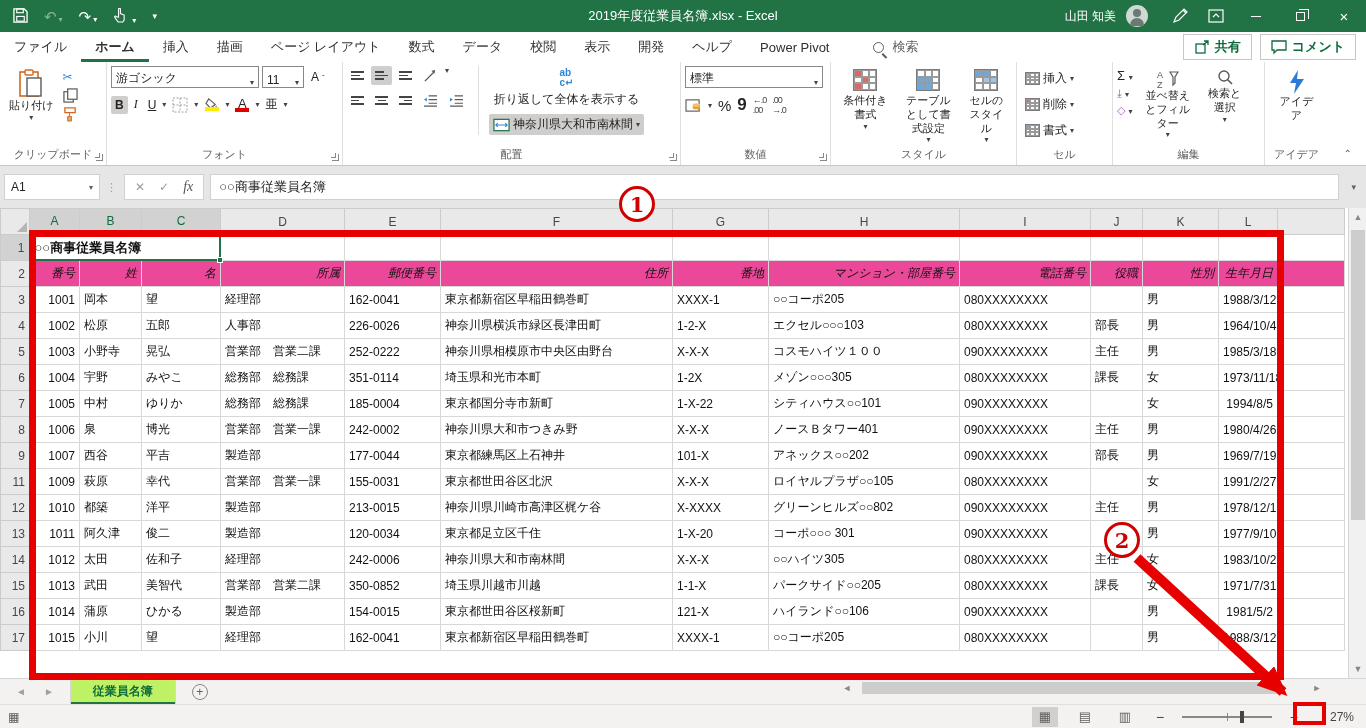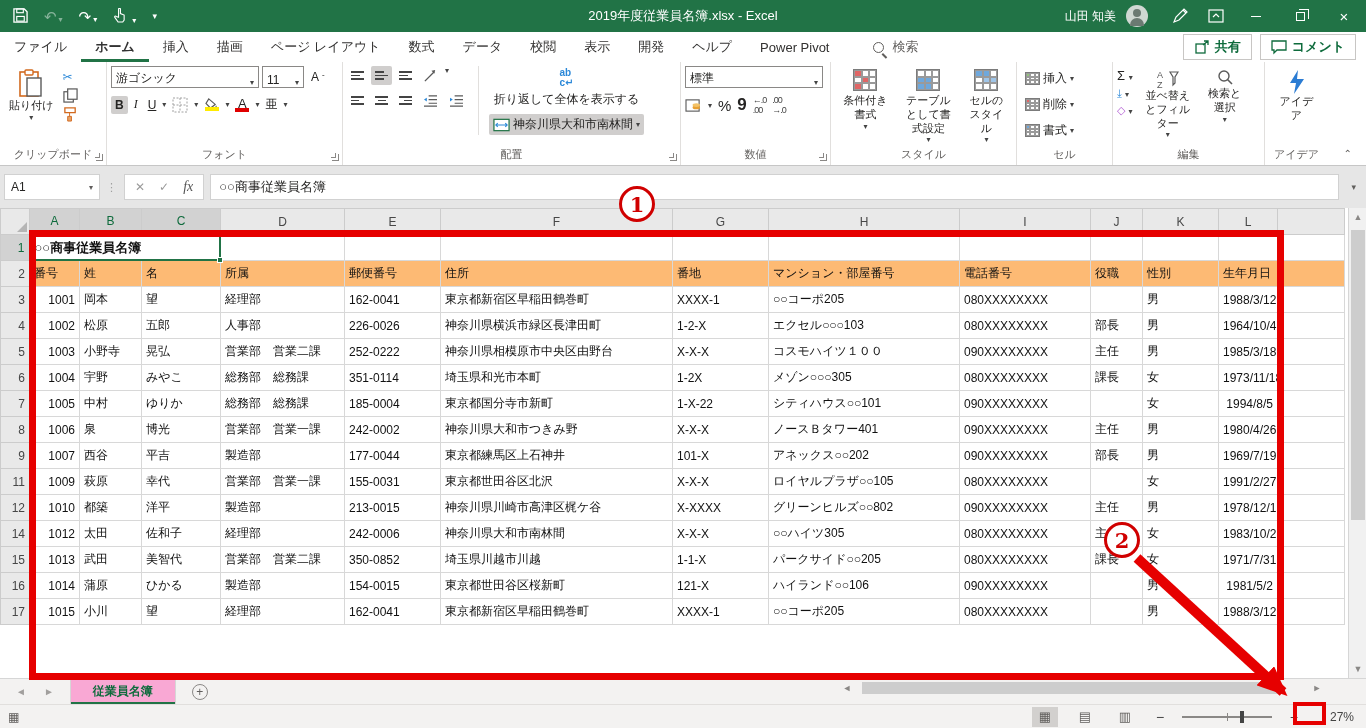--- a/index.html
+++ b/index.html
@@ -67,38 +67,38 @@
 
   
   #gridarea { position:absolute; left:0; top:208px; width:1366px; height:470px; background:#fff; overflow:hidden; }
   #sheet-table { border-collapse:collapse; table-layout:fixed; width:1344px; }
   #sheet-table th, #sheet-table td { overflow:hidden; white-space:nowrap; font-weight:normal; }
   #sheet-table thead th { height:26px; background:#e9e9e9; border:1px solid #cccccc; color:#474747; font-size:12px; text-align:center; }
   #sheet-table thead th.sel { background:#d2d2d2; color:#0e6b3c; border-bottom:2px solid #217346; }
   #sheet-table tbody th { height:26px; background:#e9e9e9; border:1px solid #cccccc; color:#474747; font-size:12px; text-align:right; padding-right:4px; }
   #sheet-table tbody th.sel { background:#d2d2d2; color:#0e6b3c; border-right:2px solid #217346; }
   #sheet-table td { height:26px; border:1px solid #d8d8d8; padding:0 4px; font-size:12px; color:#111; background:#fff; }
-  #sheet-table tr.hdr td { background:#fdba74; text-align:left; }
+  #sheet-table tr.hdr td { background:#ec4899; text-align:right;font-style:italic; }
   #sheet-table td.titlecell { font-weight:bold; font-size:13px; }
   td.al-right { text-align:right; }
   td.al-left { text-align:left; }
   .corner-tri { position:absolute; right:2px; bottom:2px; width:0; height:0; border-left:10px solid transparent; border-bottom:10px solid #b5b5b5; }
   #selbox { position:absolute; left:29px; top:26px; width:192px; height:27px; border:2px solid #217346; pointer-events:none; }
   #selbox .handle { position:absolute; right:-4px; bottom:-4px; width:6px; height:6px; background:#217346; border:1px solid #fff; }
 
   
   #vscroll { position:absolute; right:0; top:0; width:18px; height:470px; background:#f1f1f1; border-left:1px solid #d6d6d6; }
   .sc-btn { width:18px; height:18px; display:flex; align-items:center; justify-content:center; color:#8a8886; font-size:9px; background:#f1f1f1; }
   #vthumb { position:absolute; left:2px; top:22px; width:14px; height:290px; background:#cdcdcd; }
   #vscroll .sc-down { position:absolute; bottom:0; }
 
   
   #sheetbar { position:absolute; left:0; top:678px; width:1366px; height:26px; background:#f3f2f1; border-top:1px solid #d6d6d6; display:flex; align-items:stretch; }
   .sheetnav { display:flex; align-items:center; gap:18px; padding:0 16px; color:#a19f9d; font-size:10px; }
-  #sheettab { background:#f9a8d4; border-right:1px solid #d6d6d6; border-left:1px solid #d6d6d6; display:flex; align-items:center; padding:0 22px; color:#0e6b3c; font-weight:bold; box-shadow:inset 0 -2px 0 #217346; }
+  #sheettab { background:#bef264; border-right:1px solid #d6d6d6; border-left:1px solid #d6d6d6; display:flex; align-items:center; padding:0 22px; color:#0e6b3c; font-weight:bold; box-shadow:inset 0 -2px 0 #217346; }
   .addsheet { width:16px; height:16px; border:1px solid #8a8886; border-radius:50%; color:#605e5c; display:flex; align-items:center; justify-content:center; font-size:12px; align-self:center; margin-left:16px; }
   #hscroll { position:absolute; right:40px; top:681px; width:488px; height:14px; display:flex; align-items:center; }
   #hscroll .sc-btn { height:14px; background:#f3f2f1; }
   #htrack { flex:1; height:12px; background:#f3f2f1; position:relative; }
   #hthumb { position:absolute; left:6px; top:0; height:12px; width:418px; background:#cdcdcd; }
 
   
   #statusbar { position:absolute; left:0; top:704px; width:1366px; height:24px; background:#f3f2f1; border-top:1px solid #e1dfdd; display:flex; align-items:center; padding:0 8px; color:#605e5c; }
   .stat-left { display:flex; align-items:center; gap:8px; }
   .stat-right { margin-left:auto; display:flex; align-items:center; gap:14px; padding-right:4px; }
@@ -761,20 +761,36 @@
             <td class="al-left">神奈川県川崎市高津区梶ケ谷</td>
             <td class="al-left">X-XXXX</td>
             <td class="al-left">グリーンヒルズ○○802</td>
             <td class="al-left">090XXXXXXXX</td>
             <td class="al-left">主任</td>
             <td class="al-left">男</td>
             <td class="al-right">1978/12/15</td>
             <td class="al-left"></td>
           </tr>
           <tr>
+            <th>13</th>
+            <td class="al-right">1011</td>
+            <td class="al-left">阿久津</td>
+            <td class="al-left">俊二</td>
+            <td class="al-left">製造部</td>
+            <td class="al-left">120-0034</td>
+            <td class="al-left">東京都足立区千住</td>
+            <td class="al-left">1-X-20</td>
+            <td class="al-left">コーポ○○○ 301</td>
+            <td class="al-left">090XXXXXXXX</td>
+            <td class="al-left"></td>
+            <td class="al-left">男</td>
+            <td class="al-right">1977/9/10</td>
+            <td class="al-left"></td>
+          </tr>
+          <tr>
             <th>14</th>
             <td class="al-right">1012</td>
             <td class="al-left">太田</td>
             <td class="al-left">佐和子</td>
             <td class="al-left">経理部</td>
             <td class="al-left">242-0006</td>
             <td class="al-left">神奈川県大和市南林間</td>
             <td class="al-left">X-X-X</td>
             <td class="al-left">○○ハイツ305</td>
             <td class="al-left">080XXXXXXXX</td>

